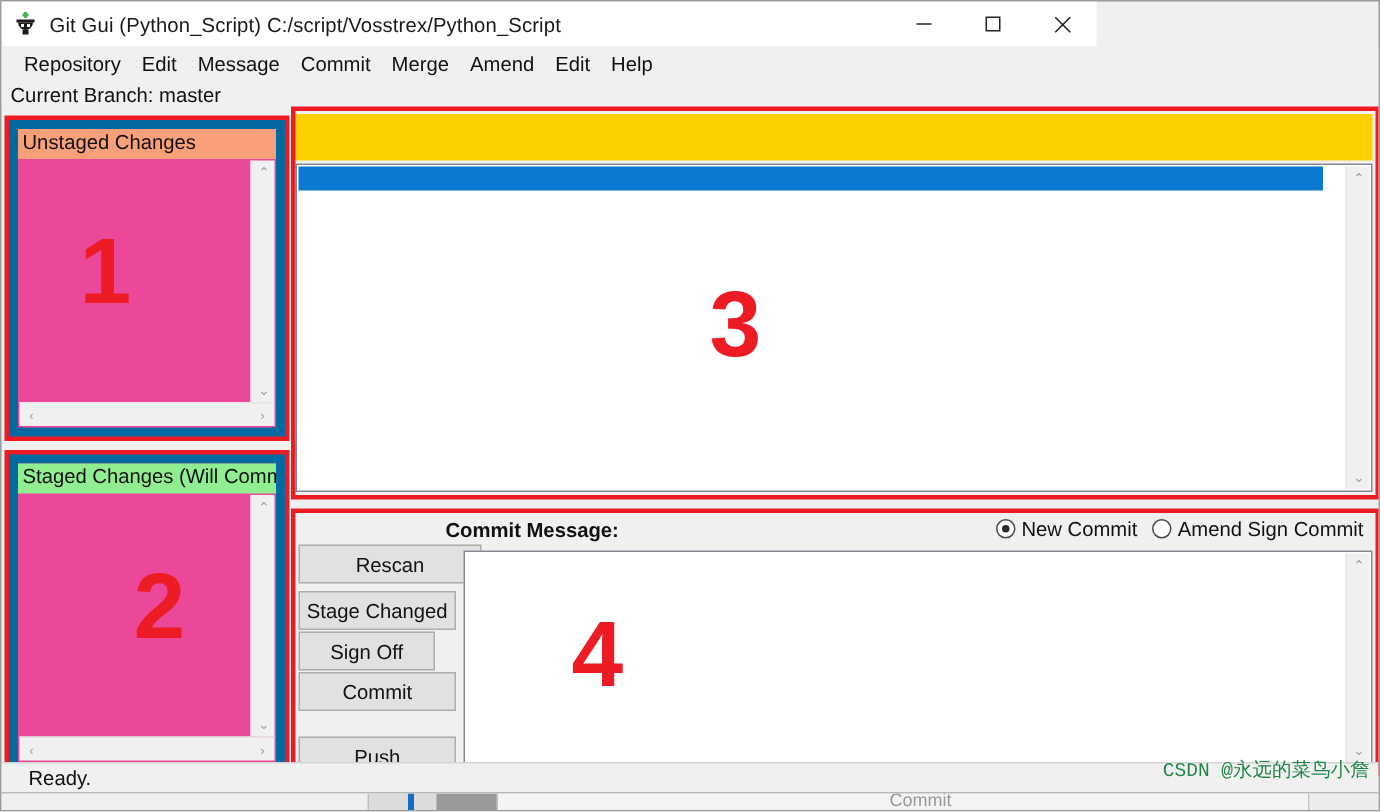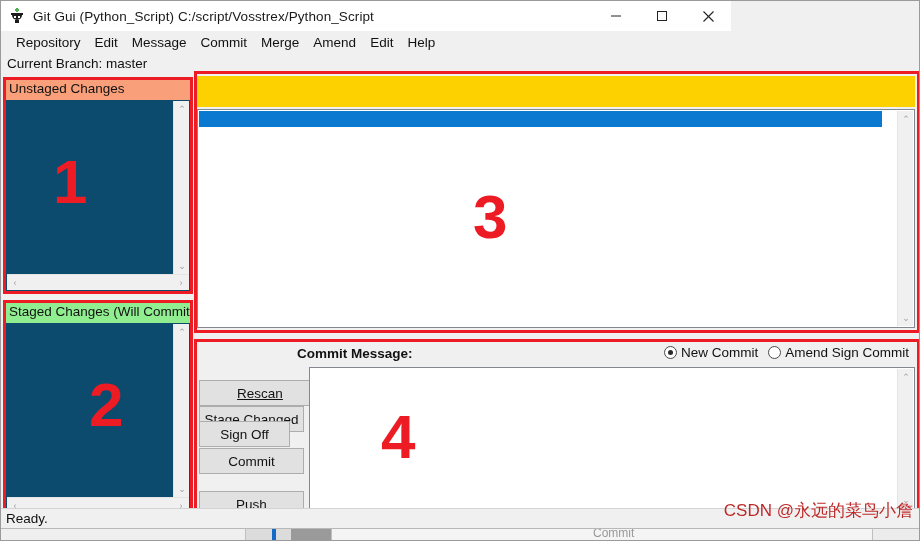--- a/index.html
+++ b/index.html
@@ -87,22 +87,22 @@
 
   
   .panel {
     position: absolute;
     box-sizing: border-box;
     background: #f0f0f0;
   }
   .list-box {
     position: absolute;
     box-sizing: border-box;
-    background: #0c4a6e;
-    border: 1px solid #0369a1;
+    background: #ec4899;
+    border: 7px solid #0369a1;
   }
   .list-header {
     font-size: 13.5px;
     color: #111;
     padding: 1px 3px;
     box-sizing: border-box;
     height: 20px;
     white-space: nowrap;
     overflow: hidden;
   }
@@ -215,21 +215,21 @@
   
   .statusbar {
     position: absolute;
     left: 0; bottom: 12px;
     width: 918px; height: 20px;
     background: #f0f0f0;
     border-top: 1px solid #d4d4d4;
     font-size: 13.5px;
     color: #111;
     display: flex; align-items: center;
-    padding-left: 5px;
+    padding-left: 18px;
     box-sizing: border-box;
   }
 
   
   .bg-sliver {
     position: absolute;
     left: 0; bottom: 0;
     width: 918px; height: 12px;
     background: #efefef;
     border-top: 1px solid #b8b8b8;
@@ -247,25 +247,25 @@
     font-size: 12px;
     color: #7a7a7a;
     opacity: 0.75;
   }
 
   
   .watermark {
     position: absolute;
     right: 6px;
     bottom: 18px;
-    font-size: 17px;
-    color: #b91c1c;
+    font-size: 13px;
+    color: #15803d;
     opacity: 0.95;
     white-space: nowrap;
-    font-family: Liberation Sans, sans-serif;
+    font-family: Liberation Mono, monospace;
     pointer-events: none;
     text-shadow: 0 0 1px rgba(255,255,255,.9);
   }
 </style>
 </head>
 <body>
 
 <div id="app">
 
   <div class="titlebar">
@@ -359,22 +359,22 @@
 
     <div class="commit-label" style="left:100px; top:4px;font-weight:bold;">Commit Message:</div>
 
     <div class="radio-group" style="right:2px; top:3px;">
       <span class="radio checked"></span>
       <span class="radio-label">New Commit</span>
       <span class="radio"></span>
       <span class="radio-label">Amend Sign Commit</span>
     </div>
 
-    <div class="btn" style="left:2px;  top:38px;  width:122px; height:26px;text-decoration:underline;">Rescan</div>
-    <div class="btn" style="left:2px;  top:52px;  width:105px; height:26px;margin-top:12px;">Stage Changed</div>
+    <div class="btn" style="left:2px;  top:21px;  width:122px; height:26px;">Rescan</div>
+    <div class="btn" style="left:2px;  top:52px;  width:105px; height:26px;">Stage Changed</div>
     <div class="btn" style="left:2px;  top:79px;  width:91px; height:26px;">Sign Off</div>
     <div class="btn" style="left:2px;  top:106px; width:105px; height:26px;">Commit</div>
     <div class="btn" style="left:2px;  top:149px; width:105px; height:26px;">Push</div>
 
     <div style="position:absolute; left:112px; top:25px; width:606px; height:143px; background:#ffffff; border:1px solid #828790; box-sizing:border-box;">
       <div class="vscroll">
         <div class="sb-arrow sb-up">⌃</div>
         <div class="sb-arrow sb-down">⌄</div>
       </div>
       <span style="position:absolute; left:3px; top:1px; font-size:13px; color:#111;"></span>

